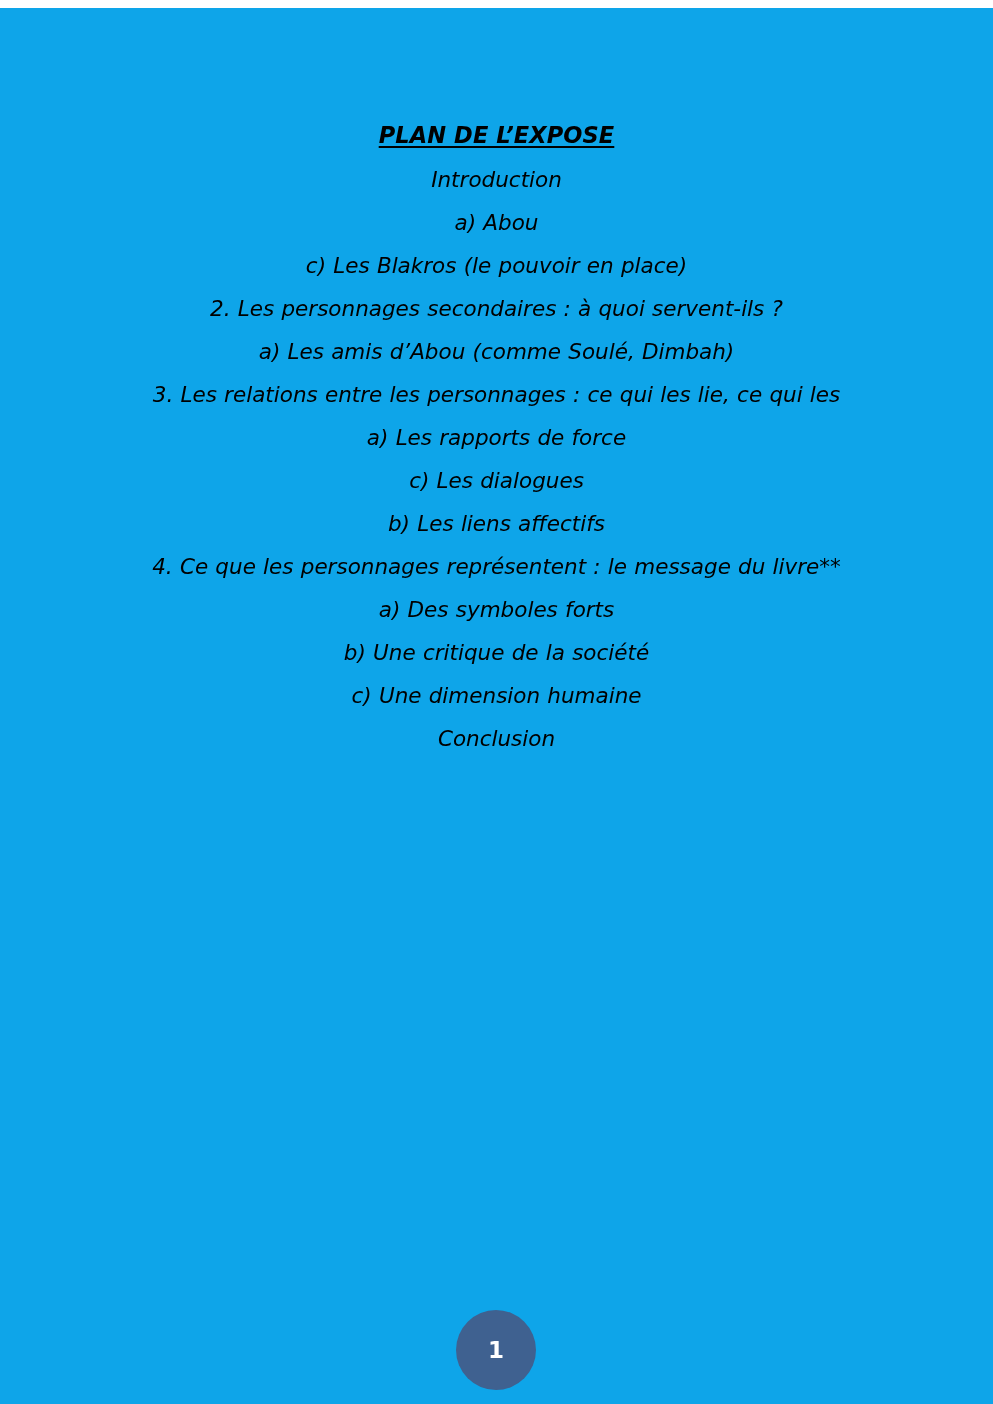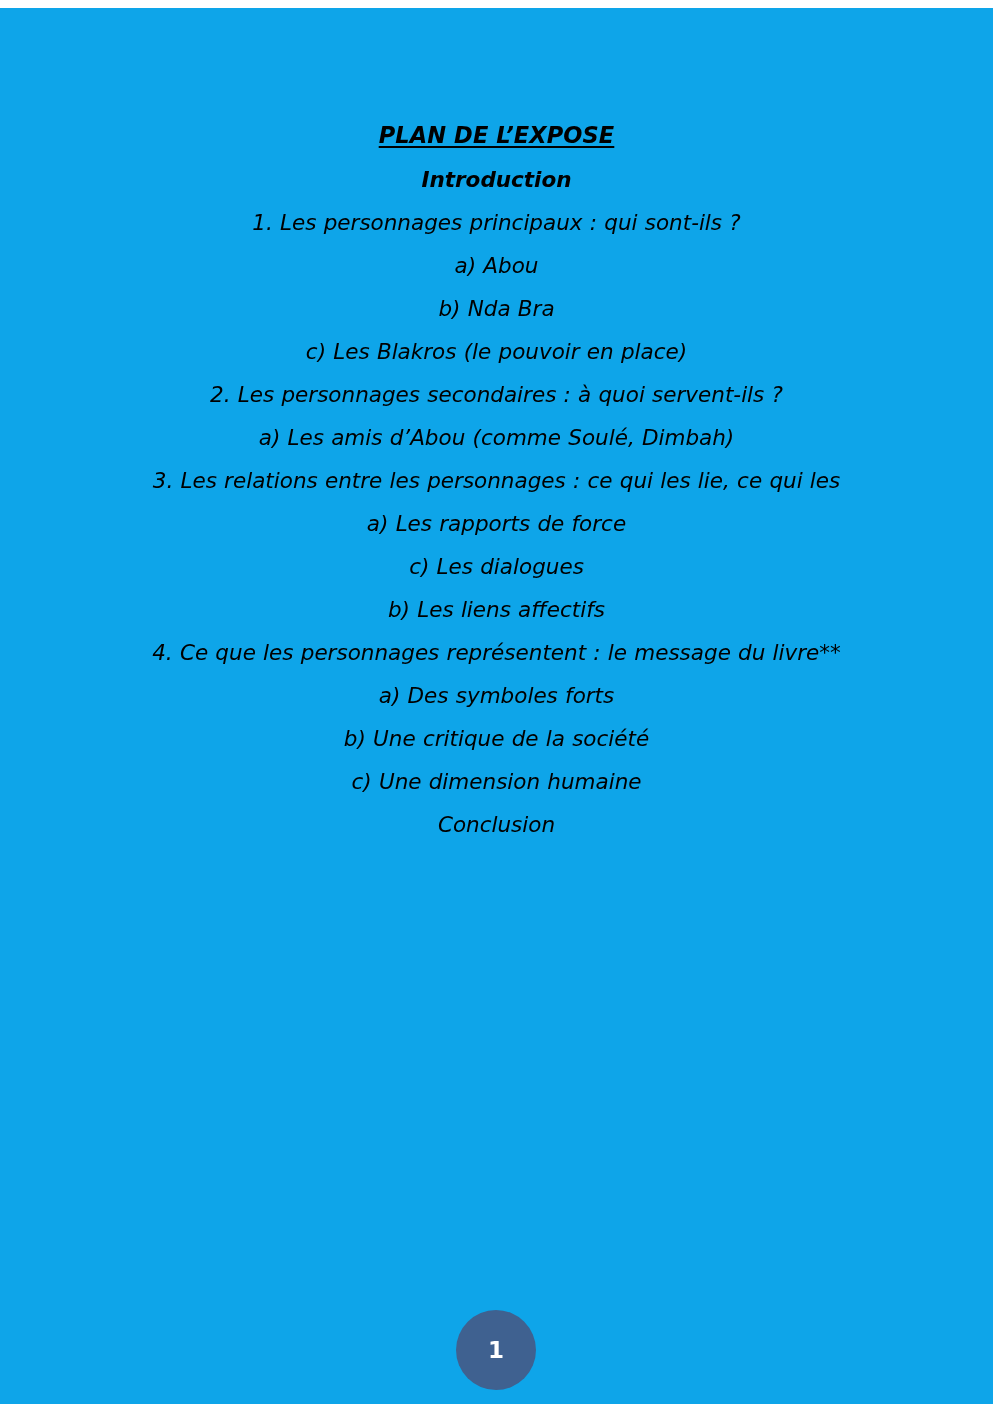--- a/index.html
+++ b/index.html
@@ -59,21 +59,20 @@
     font-size: 21.5px;
     font-style: italic;
     font-weight: normal;
     line-height: 43px;
     color: #000000;
     word-spacing: 0.4px;
   }
 
   .outline-line.first-line {
     margin-top: 1px;
-    font-weight: bold;
   }
 
   .page-number-badge {
     position: absolute;
     left: 456px;
     top: 1302px;
     width: 80px;
     height: 80px;
     border-radius: 50%;
     background: #3F6190;
@@ -95,23 +94,21 @@
 <body>
 
 <div class="page">
 
   <div class="content">
 
     <div class="doc-title"><span class="underline-span">PLAN DE L’EXPOSE</span></div>
 
     <div class="outline">
       <div class="outline-line first-line">Introduction</div>
-      <div class="outline-line">1. Les personnages principaux : qui sont-ils ?</div>
       <div class="outline-line">a) Abou</div>
-      <div class="outline-line">b) Nda Bra</div>
       <div class="outline-line">c) Les Blakros (le pouvoir en place)</div>
       <div class="outline-line">2. Les personnages secondaires : à quoi servent-ils ?</div>
       <div class="outline-line">a) Les amis d’Abou (comme Soulé, Dimbah)</div>
       <div class="outline-line">3. Les relations entre les personnages : ce qui les lie, ce qui les</div>
       <div class="outline-line">a) Les rapports de force</div>
       <div class="outline-line">c) Les dialogues</div>
       <div class="outline-line">b) Les liens affectifs</div>
       <div class="outline-line">4. Ce que les personnages représentent : le message du livre**</div>
       <div class="outline-line">a) Des symboles forts</div>
       <div class="outline-line">b) Une critique de la société</div>

